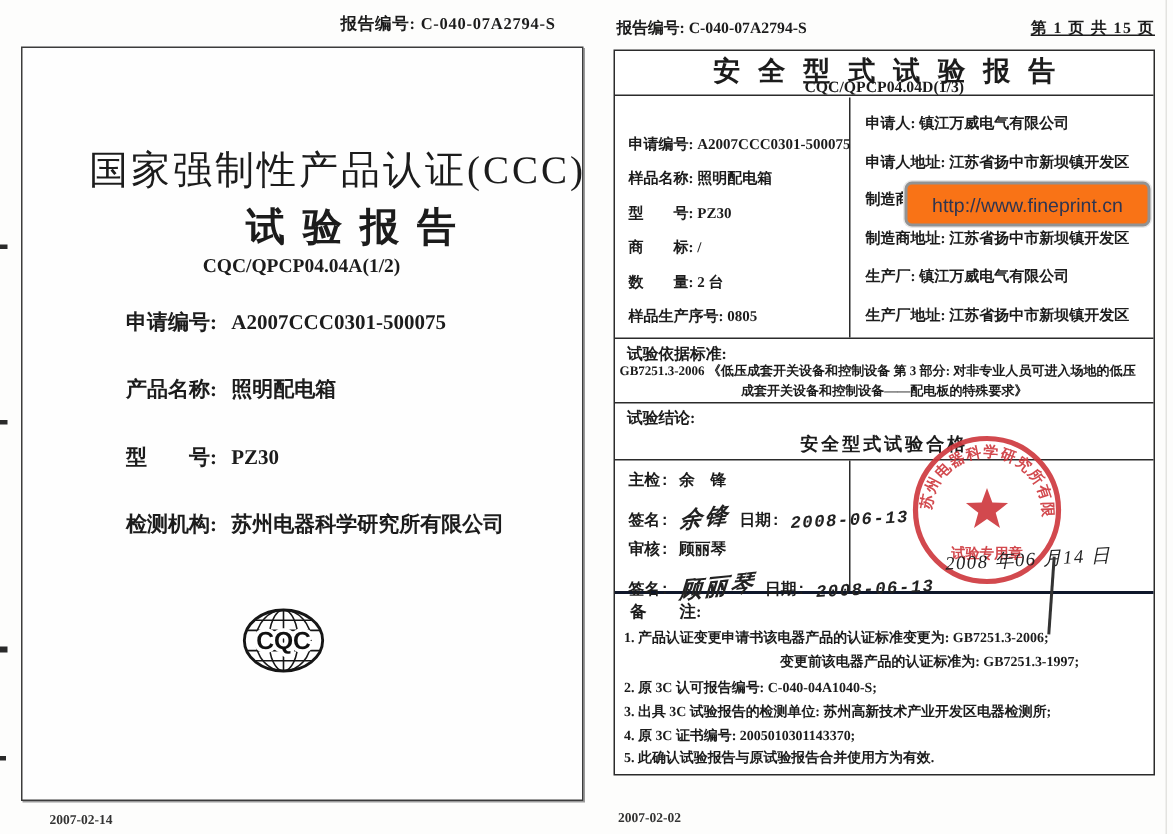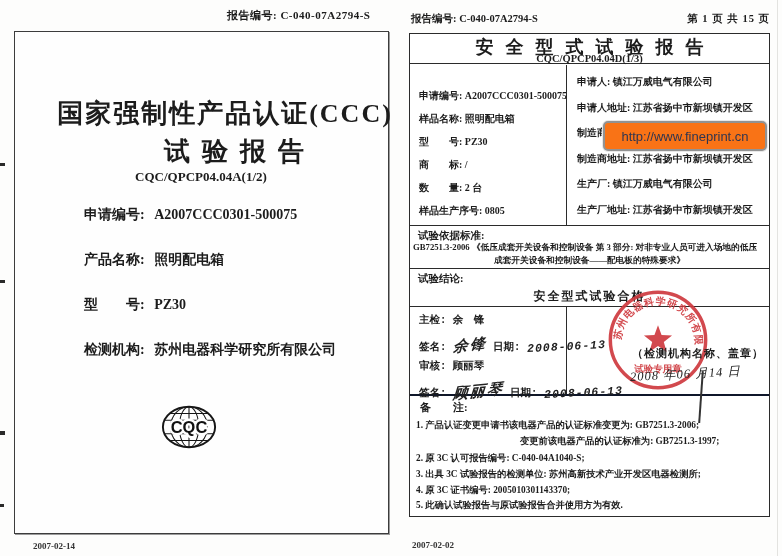--- a/index.html
+++ b/index.html
@@ -11,31 +11,31 @@
   .abs{position:absolute;}
   .center{text-align:center;}
 
   
   .edge-tick{position:absolute;left:0;background:#2a2a2a;}
   .scan-edge{position:absolute;left:777px;top:0;width:1px;height:556px;background:#e3e3e0;}
 
   
   .lp-report{left:227px;top:8px;font-size:11px;font-weight:bold;letter-spacing:.5px;}
   .lp-frame{left:14px;top:31px;width:373px;height:501px;border:1.5px solid #3c3c3c;box-shadow:1px 1px 0 #9b9b9b;background:#fefefe;}
-  .lp-title1{left:14px;top:96px;width:422px;font-size:26px;font-weight:bold;letter-spacing:2px;}
+  .lp-title1{left:14px;top:96px;width:422px;font-size:26px;font-weight:normal;letter-spacing:2px;}
   .lp-title2{left:14px;top:134px;width:452px;font-size:26px;font-weight:bold;letter-spacing:12px;}
   .lp-doccode{left:14px;top:169px;width:374px;font-size:13px;font-weight:bold;}
   .lp-field{left:84px;font-size:14px;font-weight:bold;white-space:nowrap;}
   .lp-field .v{margin-left:6px;}
   .lp-logo{left:160px;top:403px;}
   .lp-footer{left:33px;top:541px;font-size:9px;font-weight:bold;color:#333;}
 
   
   .rp-report{left:411px;top:12px;font-size:10.5px;font-weight:bold;}
-  .rp-pageinfo{left:640px;top:12px;width:130px;text-align:right;font-size:10.5px;font-weight:bold;letter-spacing:1px;}
+  .rp-pageinfo{left:640px;top:12px;width:130px;text-align:right;font-size:10.5px;font-weight:bold;letter-spacing:1px;text-decoration:underline;}
   .rp-table{left:409px;top:33px;width:359px;height:482px;border:1.5px solid #2b2b2b;background:#fff;box-sizing:content-box;}
   .row{position:absolute;left:0;width:100%;box-sizing:border-box;}
   .r-title{top:0;height:30px;border-bottom:1px solid #2b2b2b;}
   .r-title .t1{position:absolute;top:1px;width:100%;font-size:18px;font-weight:bold;letter-spacing:12px;text-indent:12px;}
   .r-title .t2{position:absolute;top:19px;width:100%;font-size:10.5px;font-weight:bold;}
   .r-info{top:31px;height:161px;border-bottom:1px solid #2b2b2b;}
   .cell-l{position:absolute;left:0;top:0;bottom:0;width:157px;border-right:1px solid #2b2b2b;box-sizing:border-box;}
   .cell-r{position:absolute;left:157px;top:0;bottom:0;right:0;}
   .r-info .cell-l{padding:24px 0 0 9px;font-size:10px;font-weight:bold;}
   .r-info .cell-l .line{height:23px;white-space:nowrap;}
@@ -208,21 +208,20 @@
     <defs>
       <path id="sealArc" d="M 17 62 A 43 43 0 1 1 103 62" fill="none"></path>
     </defs>
     <circle cx="60" cy="60" r="55" fill="none" stroke="#cf3a3f" stroke-width="4"></circle>
     <text font-size="11.5" font-weight="bold" fill="#cf3a3f" letter-spacing="1">
       <textPath href="#sealArc" startOffset="2">苏州电器科学研究所有限公司</textPath>
     </text>
     <polygon points="60,43 64.1,54.3 76.2,54.7 66.7,62.2 70,73.8 60,67 50,73.8 53.3,62.2 43.8,54.7 55.9,54.3" fill="#cf3a3f"></polygon>
     <text x="60" y="97" text-anchor="middle" font-size="11" font-weight="bold" fill="#cf3a3f">试验专用章</text>
   </svg>
-  <div class="seal-caption">（检测机构名称、盖章）</div>
   <div class="seal-date">
     <span class="hand" style="font-size:12.5px;">2008 年06 月14 日</span>
   </div>
   <div class="pen-stroke"></div>
 
   <div class="row r-notes">
     <div class="lab">备　　注:</div>
     <div class="item" style="top:23px;">1. 产品认证变更申请书该电器产品的认证标准变更为: GB7251.3-2006;</div>
     <div class="item indent" style="top:39px;">变更前该电器产品的认证标准为: GB7251.3-1997;</div>
     <div class="item" style="top:56px;">2. 原 3C 认可报告编号: C-040-04A1040-S;</div>

